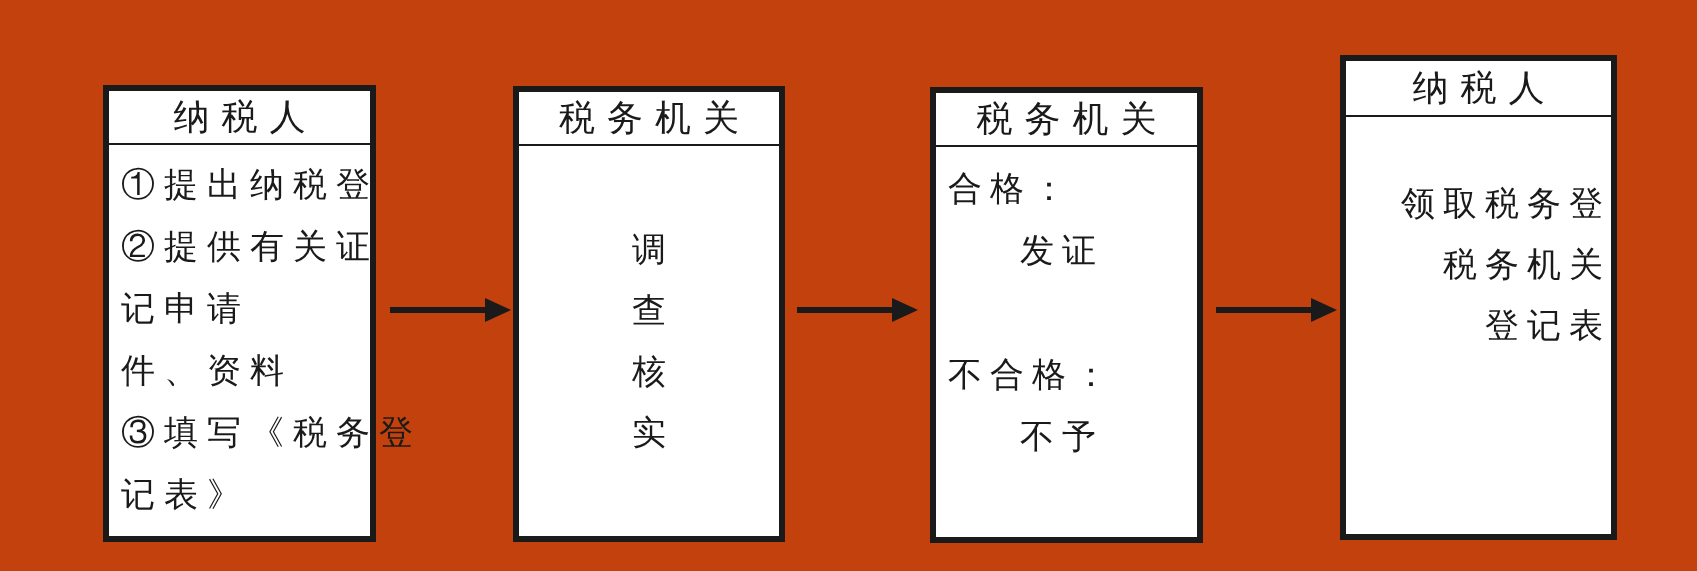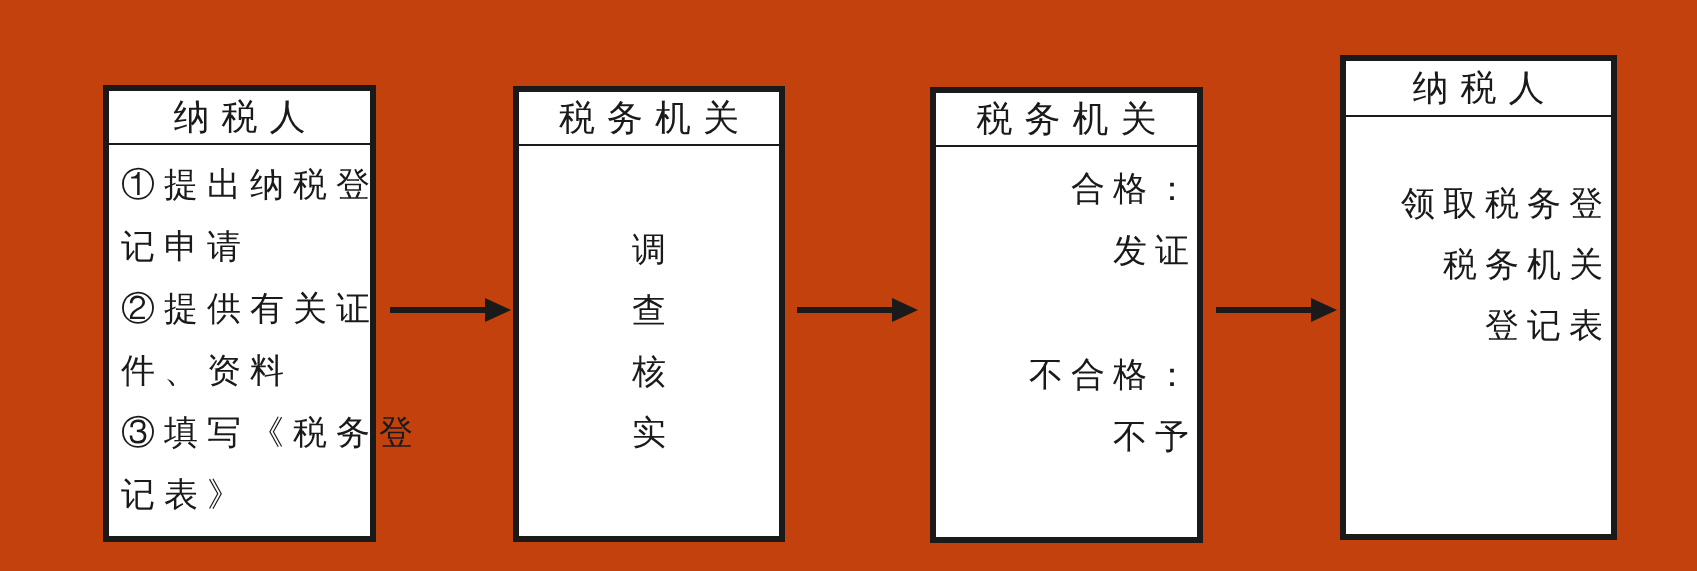--- a/index.html
+++ b/index.html
@@ -58,21 +58,21 @@
     justify-content: center;
     text-align: center;
   }
   #box2 .ln { height: 61px; line-height: 61px; }
 
   
   #box3 .bd {
     padding: 11px 0 0 12px;
     letter-spacing: 8px;
   }
-  #box3 .ln { height: 62px; line-height: 62px; white-space: nowrap; text-align: right; }
+  #box3 .ln { height: 62px; line-height: 62px; white-space: nowrap; }
   #box3 .ln.indent { padding-left: 72px; }
 
   
   #box4 .bd {
     padding-top: 56px;
     text-align: right;
     letter-spacing: 8px;
     font-family: Liberation Serif, serif;
   }
   #box4 .ln { height: 61px; line-height: 61px; white-space: nowrap; padding-left: 8px; }
@@ -103,22 +103,22 @@
 </style>
 </head>
 <body>
 
 <div class="stage">
 
   <div class="fbox" id="box1">
     <div class="hdr">纳税人</div>
     <div class="bd">
       <div class="ln">①提出纳税登</div>
+      <div class="ln">②提供有关证</div>
       <div class="ln">记申请</div>
-      <div class="ln">②提供有关证</div>
       <div class="ln">件、资料</div>
       <div class="ln">③填写《税务登</div>
       <div class="ln">记表》</div>
     </div>
   </div>
 
   <div class="arrow" id="arrow1">
     <span class="shaft"></span>
     <span class="head"></span>
   </div>

